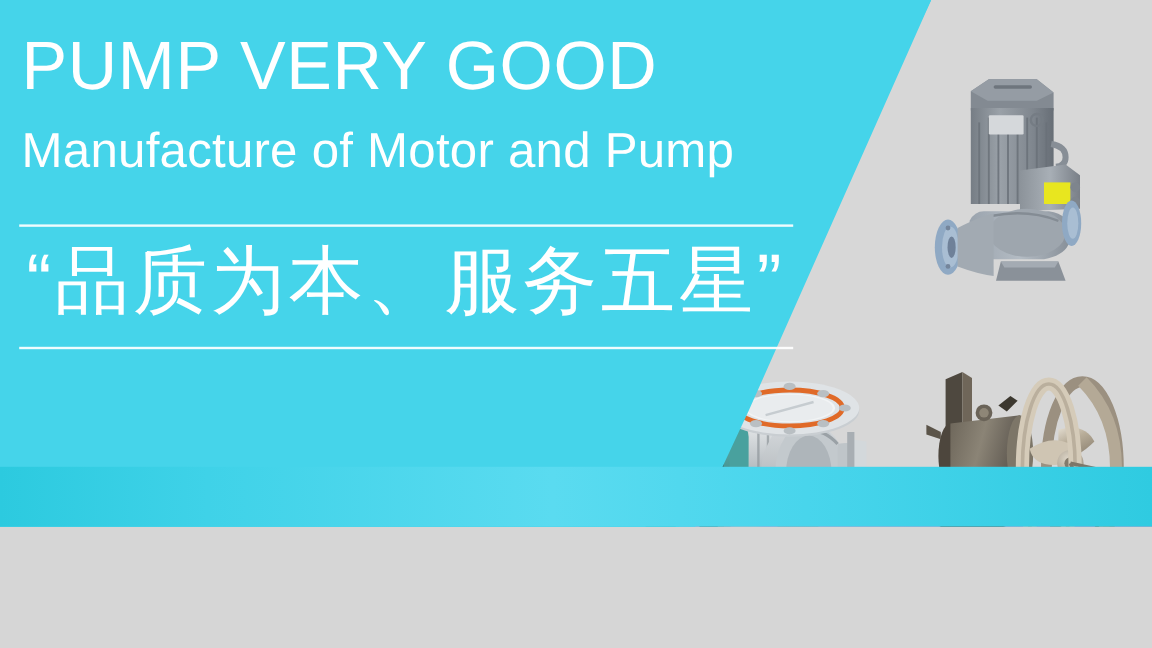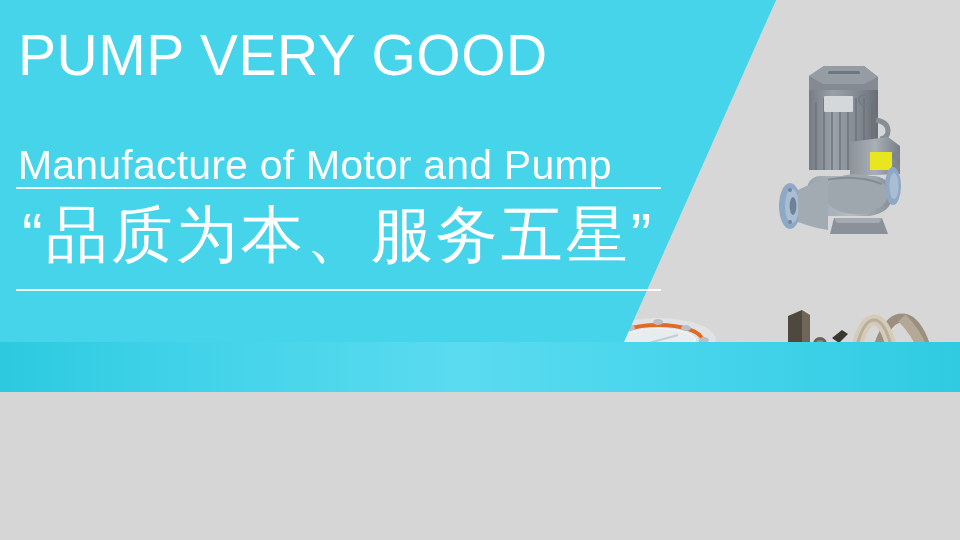--- a/index.html
+++ b/index.html
@@ -2,21 +2,21 @@
 <html><head>
 <meta charset="utf-8">
 <style>
   html,body{margin:0;padding:0;}
   body{
     width:960px;height:540px;overflow:hidden;
     font-family:"Liberation Sans","DejaVu Sans",sans-serif;
     background:#d6d6d6;
   }
   .banner{
-    position:relative;width:960px;height:392px;overflow:hidden;
+    position:relative;width:960px;height:439px;overflow:hidden;
     background:#a21caf;
   }
   
   .bg-gray{
     position:absolute;inset:0;background:#d7d7d7;
   }
   .bg-cyan{
     position:absolute;left:0;top:0;width:960px;height:492px;
     background:#45d4ea;
     clip-path:polygon(0 0, 776px 0, 624px 342px, 596px 402px, 570px 460px, 555px 492px, 0 492px);
@@ -38,21 +38,21 @@
   }
   
   .headline{
     position:absolute;left:18px;top:27px;
     font-size:57px;line-height:1;font-weight:300;letter-spacing:0.5px;
     color:#ffffff;white-space:nowrap;
   }
   .subhead{
     position:absolute;left:18px;top:105px;
     font-size:41px;line-height:1;font-weight:300;letter-spacing:0.2px;
-    color:#ffffff;white-space:nowrap;margin-top:40px;
+    color:#ffffff;white-space:nowrap;
   }
   .rule{
     position:absolute;left:16px;width:645px;height:2px;
     background:#ffffff;opacity:.92;
   }
   .rule-top{top:187px;}
   .rule-bottom{top:289px;}
   .slogan{
     position:absolute;left:22px;top:198px;
     font-size:62px;line-height:74px;font-weight:400;

